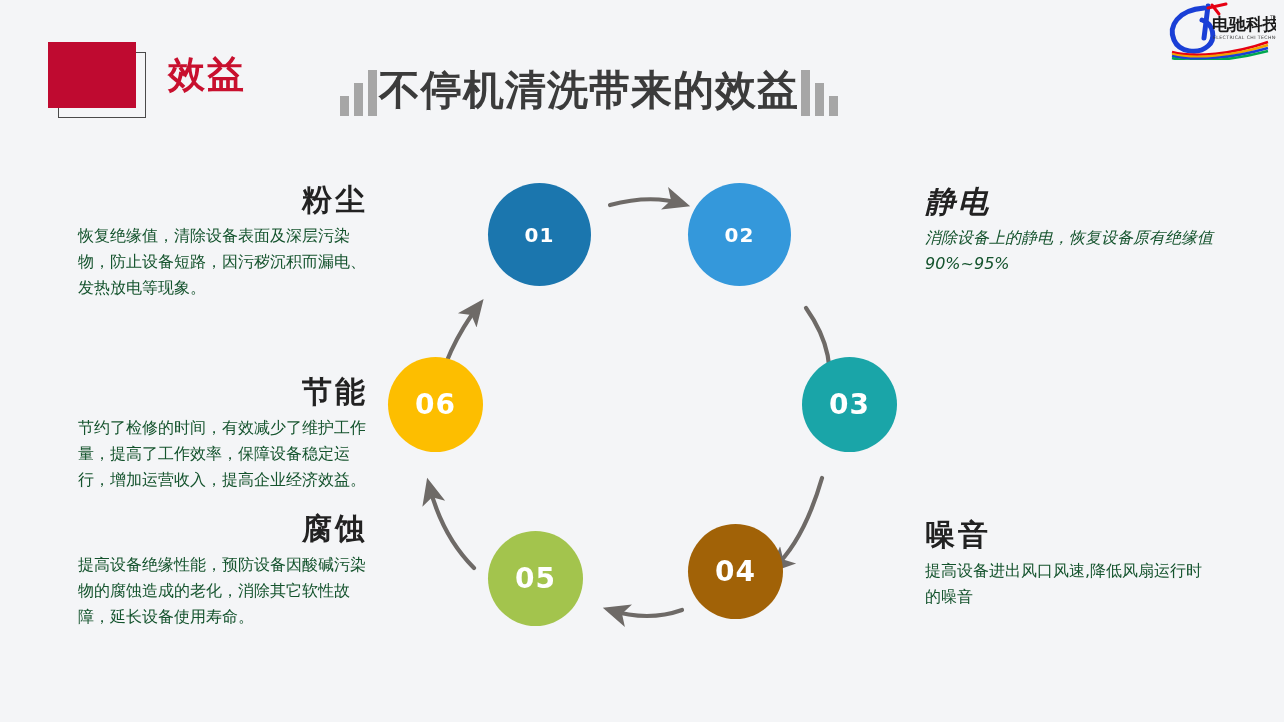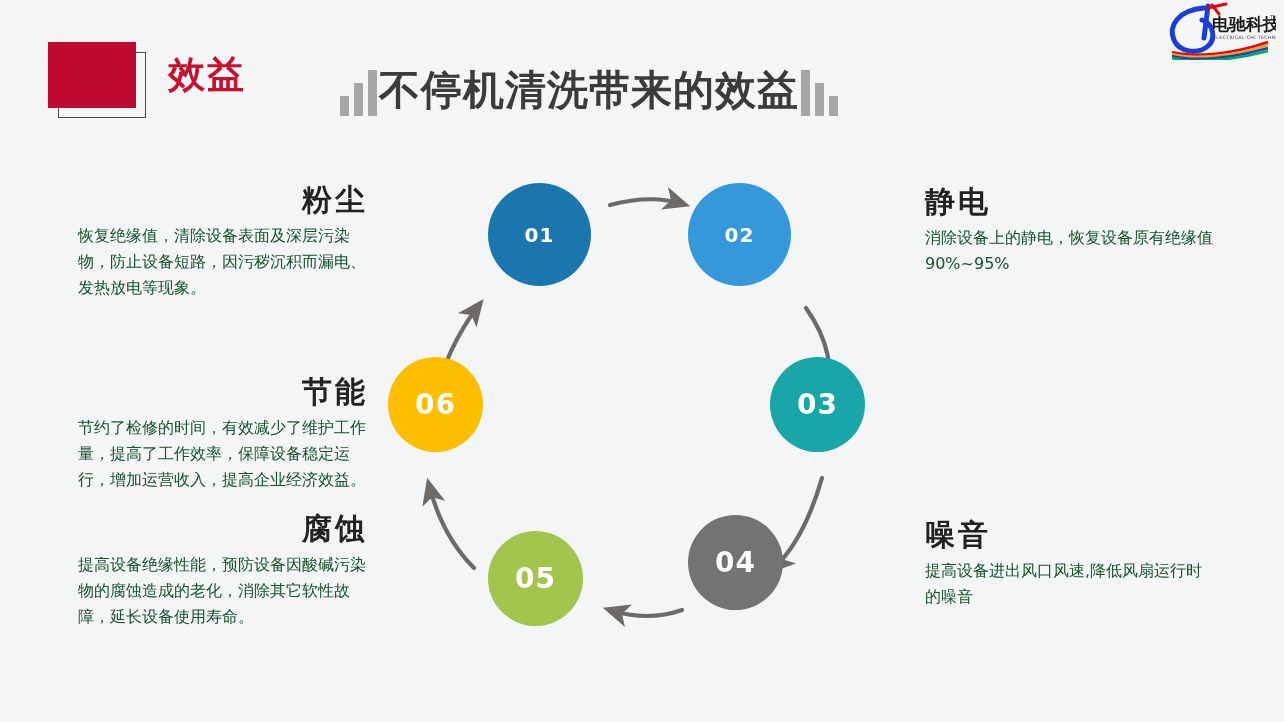--- a/index.html
+++ b/index.html
@@ -78,21 +78,21 @@
     font-size: 16px; color: #14532d; line-height: 1.62;
     font-family: "DejaVu Sans", sans-serif;
   }
   .blk.left { text-align: right; }
   .blk.left .bd { text-align: left; }
   .blk.right { text-align: left; }
 
   #blk-dust    { left: 78px;  top: 183px; }
   #blk-energy  { left: 78px;  top: 351px; margin-top: 24px; }
   #blk-corr    { left: 78px;  top: 512px; }
-  #blk-static  { left: 925px; top: 185px; }
+  #blk-static  { left: 925px; top: 185px; font-style: italic; }
   #blk-temp    { left: 925px; top: 352px; }
   #blk-noise   { left: 925px; top: 518px; }
 
   
   .diagram {
     position: absolute; left: 370px; top: 160px;
     width: 560px; height: 520px;
   }
   .diagram svg { position: absolute; left: 0; top: 0; }
   .node {
@@ -102,22 +102,22 @@
     color: #fff; font-weight: 700;
     font-family: "DejaVu Sans", sans-serif;
     letter-spacing: 1px;
   }
   .node.big  { width: 103px; height: 103px; font-size: 20px; }
   .node.mid  { width: 95px;  height: 95px;  font-size: 28px; }
 
   
   #n1 { left: 118px; top: 23px;  background: #1b76ae; }
   #n2 { left: 318px; top: 23px;  background: #3498db; }
-  #n3 { left: 400px; top: 197px; background: #1aa5a8; }
-  #n4 { left: 318px; top: 355px; background: #737373; }
+  #n3 { left: 432px; top: 197px; background: #1aa5a8; }
+  #n4 { left: 318px; top: 364px; background: #a16207; }
   #n5 { left: 118px; top: 371px; background: #a3c44d; }
   #n6 { left: 18px;  top: 197px; background: #fdbe00; }
 </style>
 </head>
 <body>
 
 <div class="slide">
 
   <div class="logo">
     <svg width="112" height="58" viewBox="0 0 112 58" xmlns="http://www.w3.org/2000/svg">

